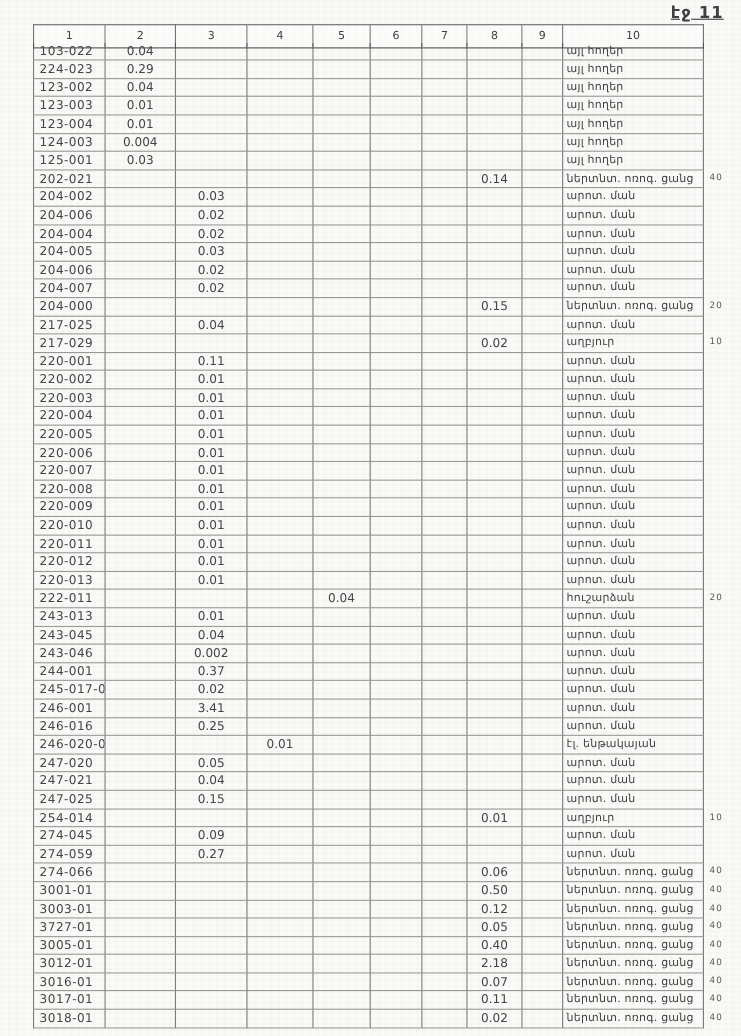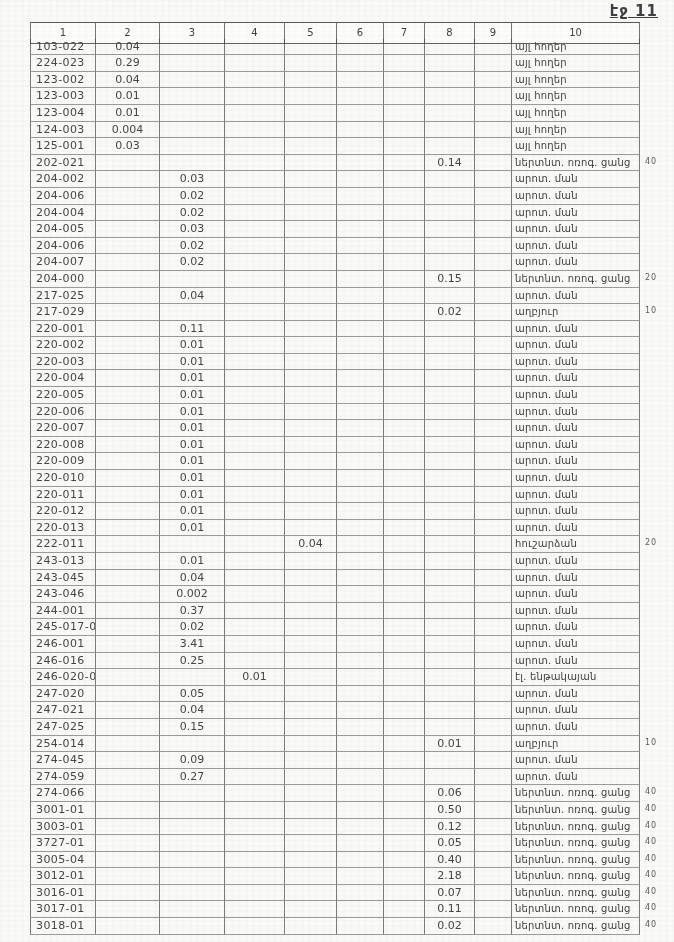--- a/index.html
+++ b/index.html
@@ -601,21 +601,21 @@
     <div class="cell val"></div>
     <div class="cell val"></div>
     <div class="cell val"></div>
     <div class="cell val"></div>
     <div class="cell val"></div>
     <div class="cell val"></div>
     <div class="cell val">0.05</div>
     <div class="cell val"></div>
     <div class="cell landtype">ներտնտ. ոռոգ. ցանց</div>
     <div class="cell note">40</div>
-    <div class="cell code">3005-04</div>
+    <div class="cell code">3005-01</div>
     <div class="cell val"></div>
     <div class="cell val"></div>
     <div class="cell val"></div>
     <div class="cell val"></div>
     <div class="cell val"></div>
     <div class="cell val"></div>
     <div class="cell val">0.40</div>
     <div class="cell val"></div>
     <div class="cell landtype">ներտնտ. ոռոգ. ցանց</div>
     <div class="cell note">40</div>

